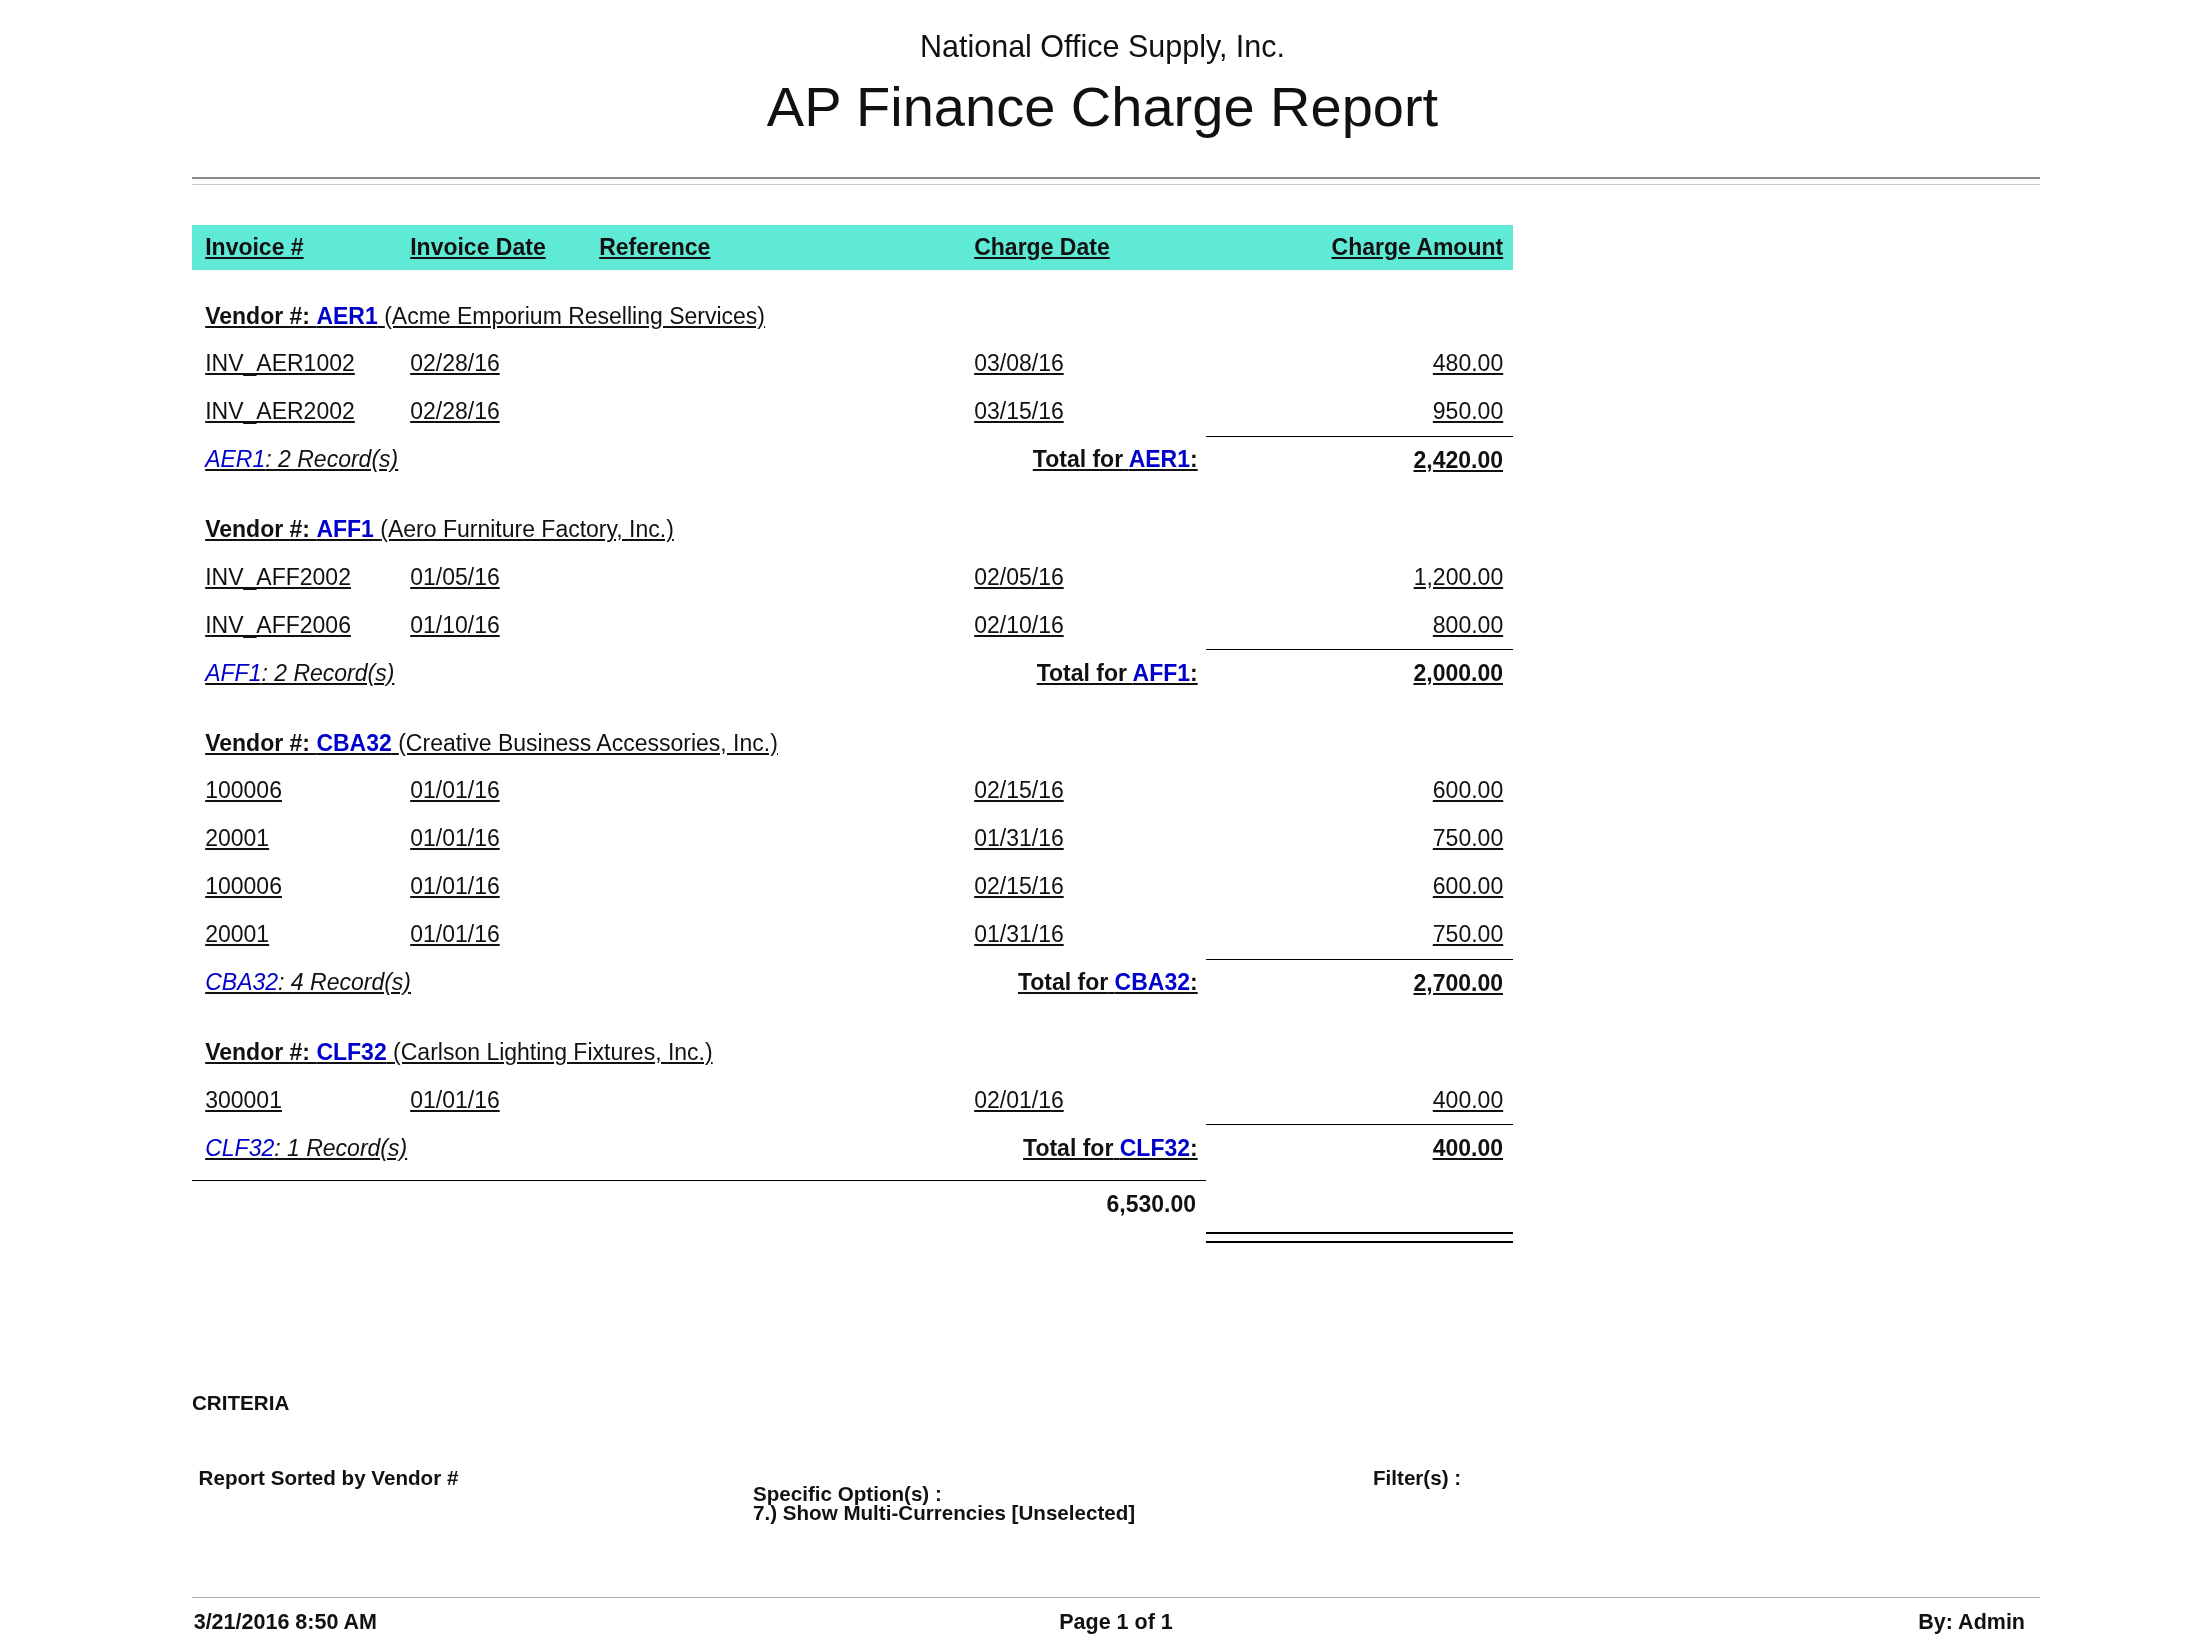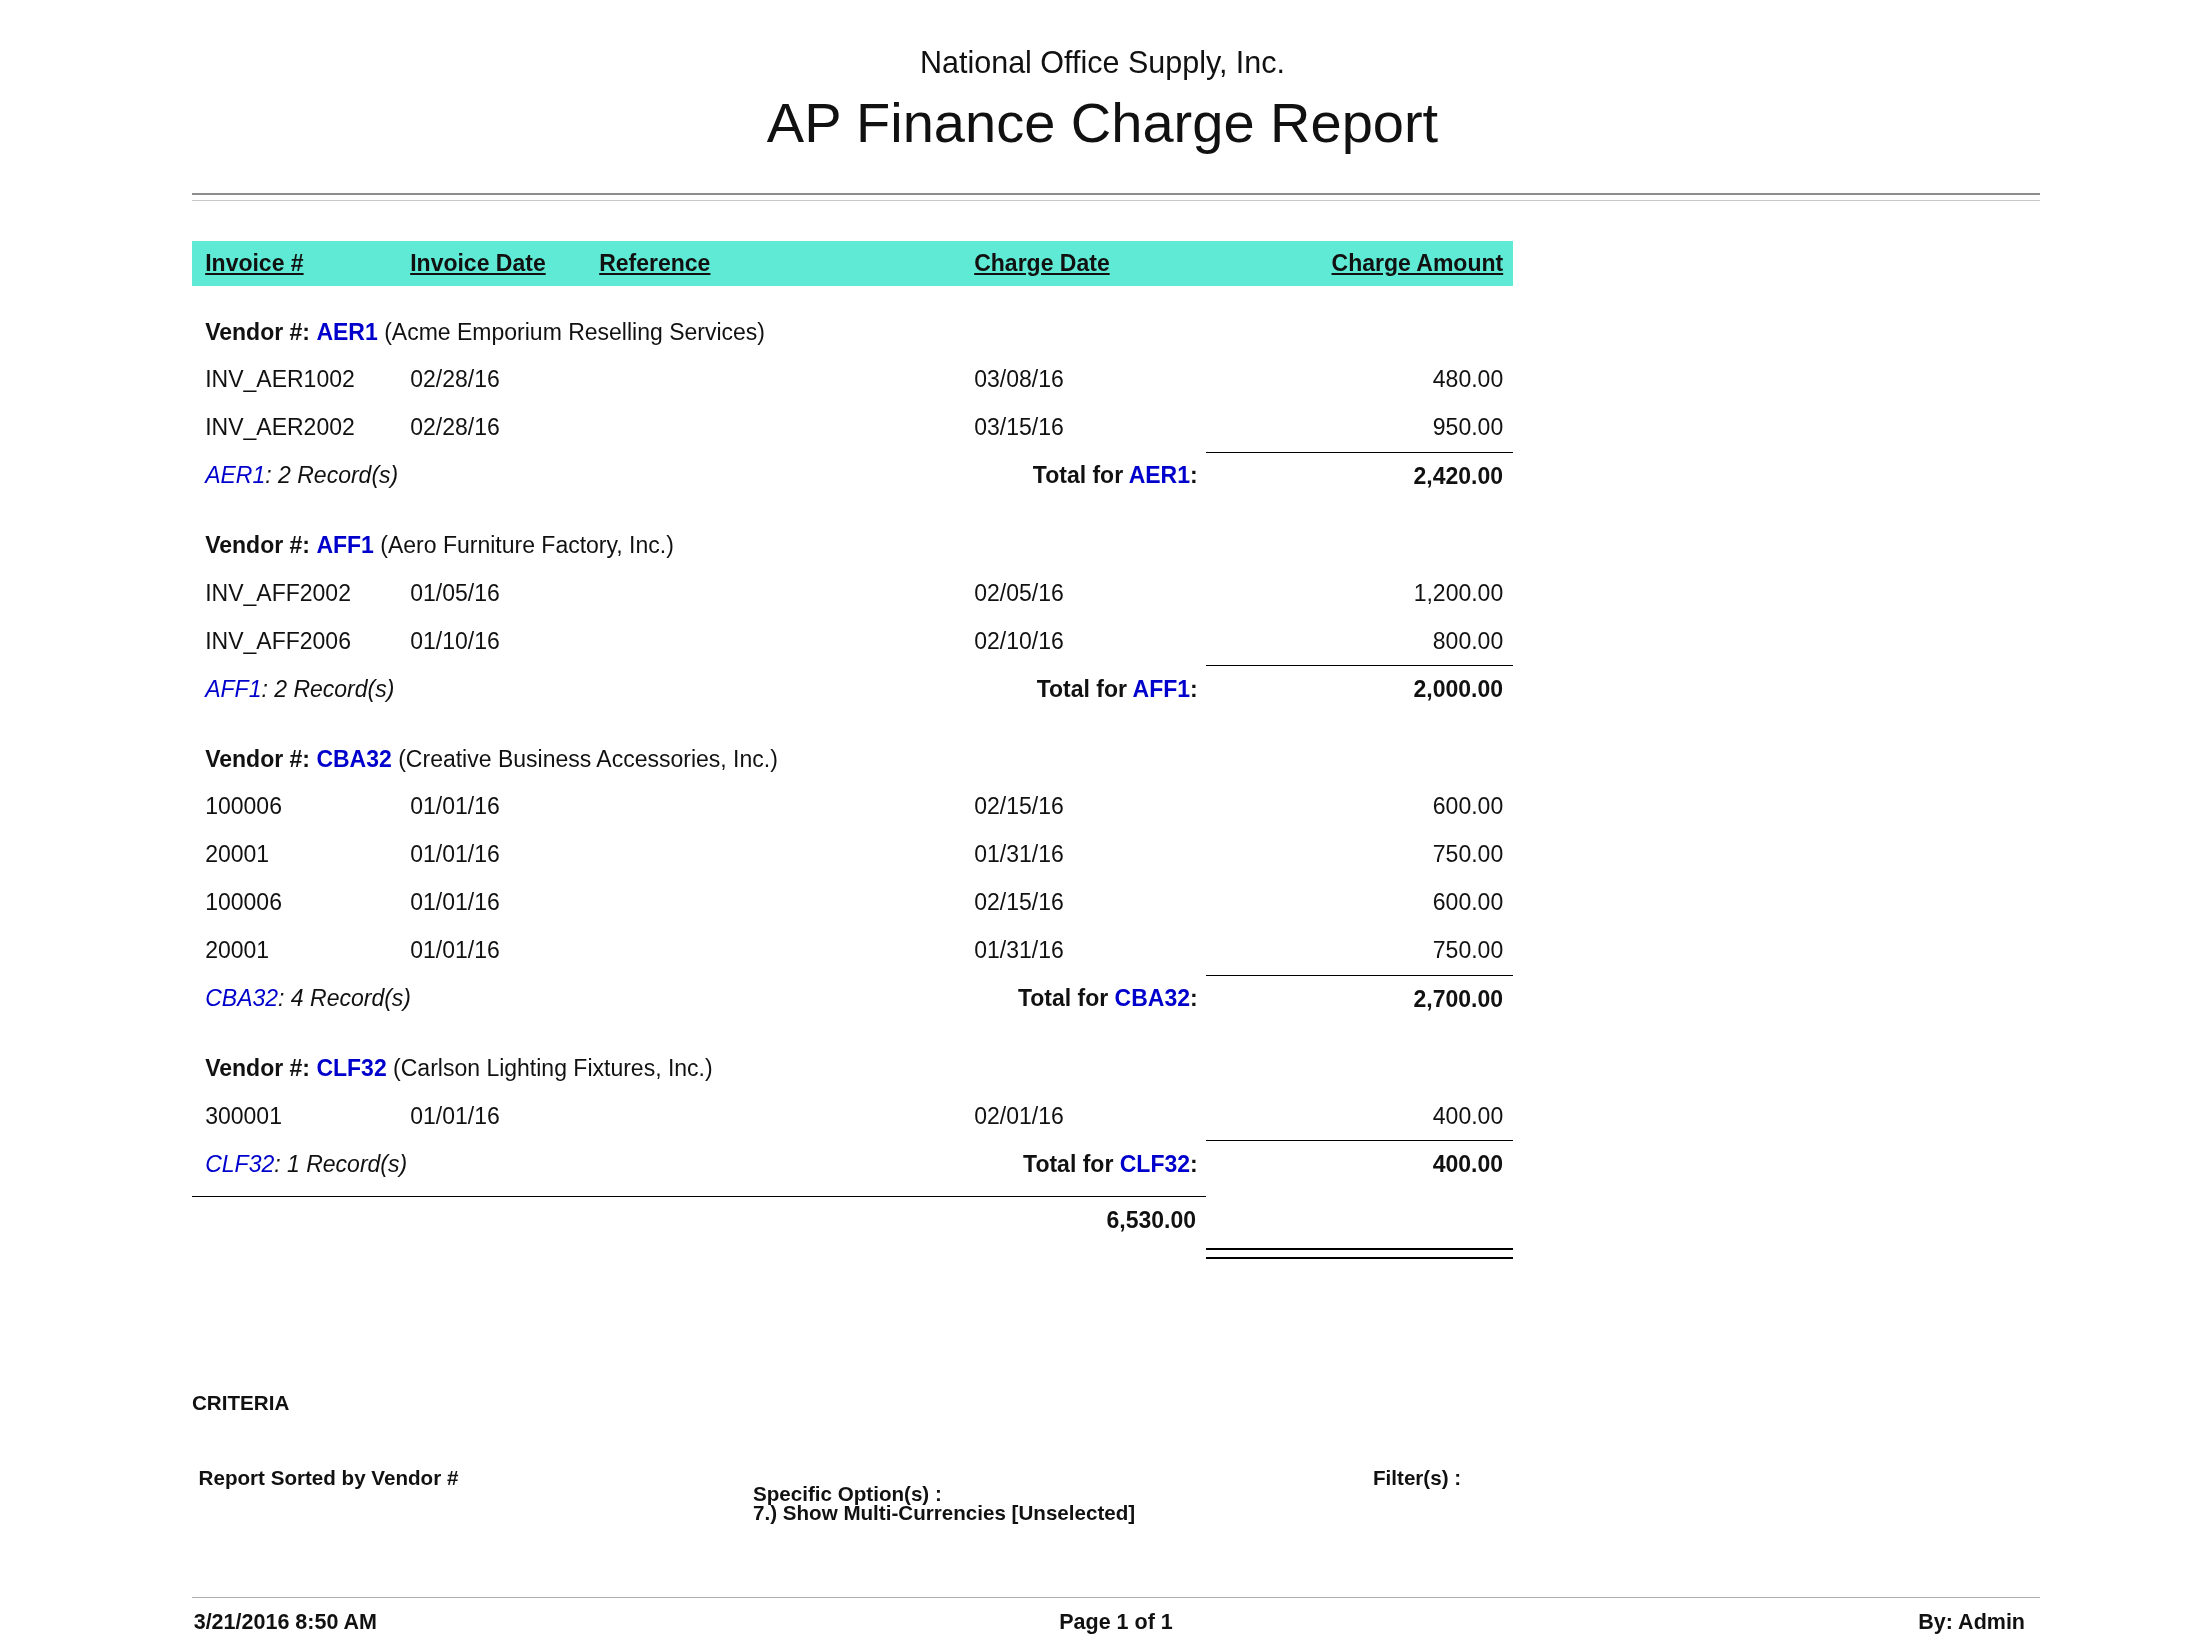--- a/index.html
+++ b/index.html
@@ -10,41 +10,41 @@
     color:#111111;
     position:relative;
     overflow:hidden;
   }
   .b{font-weight:bold;}
   .i{font-style:italic;}
   .u{text-decoration:underline;}
   .blue{color:#0000cc;}
   .right{text-align:right;padding-right:10px;}
 
-  .company{text-align:center;padding-top:45px;font-size:30.5px;}
+  .company{text-align:center;padding-top:29px;font-size:30.5px;}
   .title{text-align:center;font-size:56px;margin-top:10px;}
 
   .top-rule{
     margin:38px 0 0 192px;width:1848px;height:5px;
     border-top:2.5px solid #8c8c8c;border-bottom:0.8px solid #c9c9c9;
   }
 
   .report-table{margin-left:192px;width:1321px;margin-top:40px;font-size:23px;}
 
   .thead{
     display:grid;grid-template-columns:205px 189px 375px 340px 199px;
     background:#5eead4;height:45px;align-items:center;
     padding-left:13.2px;font-weight:bold;
   }
   .trow{
     display:grid;grid-template-columns:205px 189px 375px 340px 199px;
     padding-left:13.2px;height:48px;align-items:center;
   }
   .vendor-line{margin-top:21.5px;height:48px;line-height:48px;padding-left:13.2px;}
-  .group{margin-bottom:8.3px;}
+  .group{margin-bottom:8.3px;text-decoration:underline;}
 
   .total-row{display:grid;grid-template-columns:1fr 307px;height:48px;}
   .total-left{
     display:flex;justify-content:space-between;align-items:center;
     padding-left:13.2px;padding-right:8.3px;
   }
   .total-amount{
     border-top:1.7px solid #000;
     display:flex;align-items:center;justify-content:flex-end;
     padding-right:10px;font-weight:bold;

